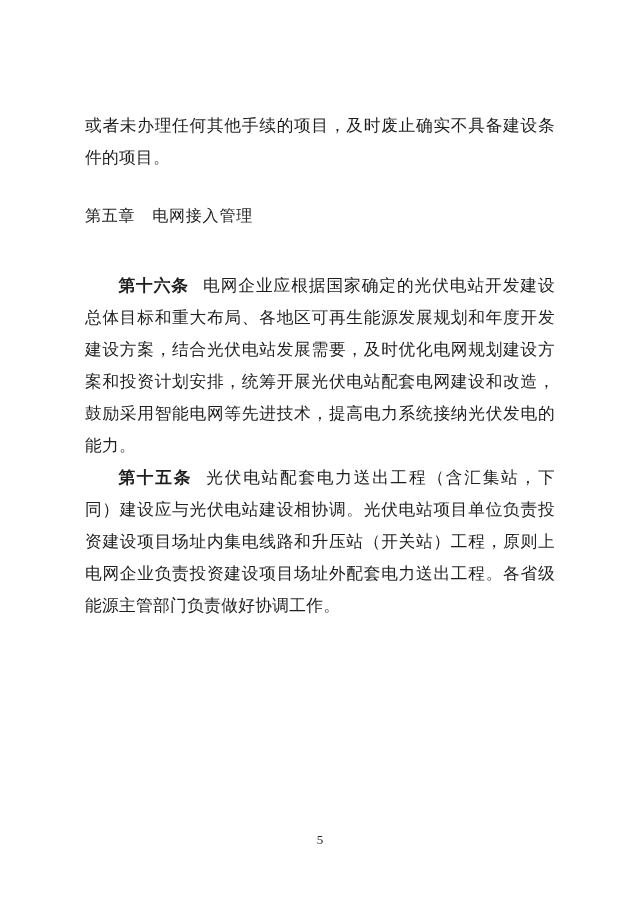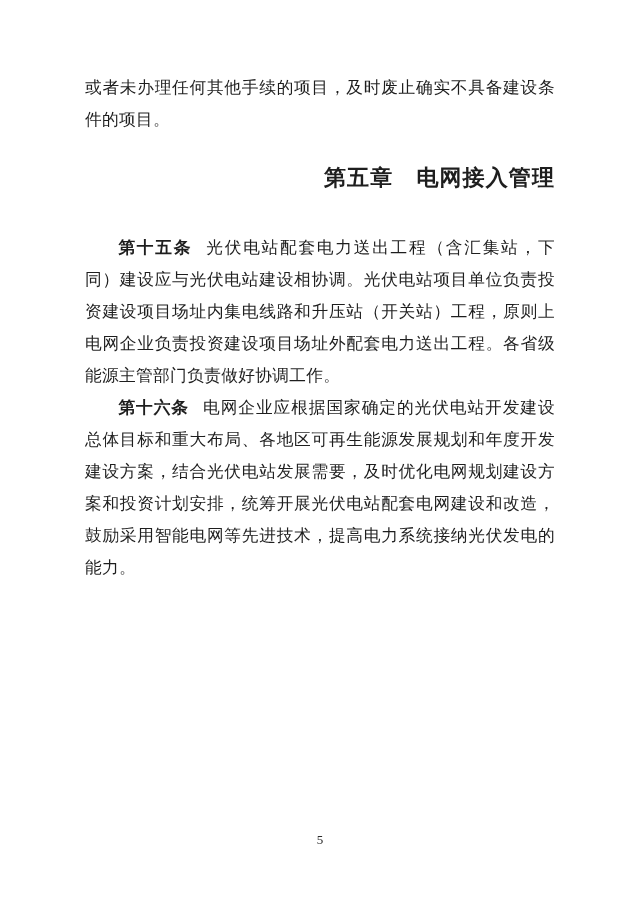--- a/index.html
+++ b/index.html
@@ -11,40 +11,40 @@
     width: 640px;
     height: 905px;
     overflow: hidden;
     font-family: "Liberation Serif", "DejaVu Serif", serif;
     color: #1e1e1e;
   }
   .page {
     box-sizing: border-box;
     width: 640px;
     height: 905px;
-    padding: 72px 85px 0 85px;
+    padding: 110px 85px 0 85px;
     background: #ffffff;
     position: relative;
   }
   .body-text {
     margin: 0;
     font-size: 16.7px;
     line-height: 32px;
     text-align: justify;
     letter-spacing: 0.02em;
   }
   .intro {
     text-indent: 0;
   }
   .chapter-heading {
     margin: 26px 0 38px 0;
-    font-size: 22px;
+    font-size: 16px;
     line-height: 32px;
-    font-weight: bold;
-    text-align: right;
+    font-weight: normal;
+    text-align: left;
     letter-spacing: 0.05em;
   }
   .article {
     text-indent: 2em;
   }
   .article-label {
     font-weight: bold;
     margin-right: 0.85em;
   }
   .page-number {
@@ -60,23 +60,23 @@
 </head>
 <body>
 
 <div class="page">
 
   <p class="body-text intro">或者未办理任何其他手续的项目，及时废止确实不具备建设条件的项目。</p>
 
   <h2 class="chapter-heading">第五章　电网接入管理</h2>
 
   <p class="body-text article">
-    <span class="article-label">第十五条</span><span>光伏电站配套电力送出工程（含汇集站，下同）建设应与光伏电站建设相协调。光伏电站项目单位负责投资建设项目场址内集电线路和升压站（开关站）工程，原则上电网企业负责投资建设项目场址外配套电力送出工程。各省级能源主管部门负责做好协调工作。</span>
+    <span class="article-label">第十六条</span><span>电网企业应根据国家确定的光伏电站开发建设总体目标和重大布局、各地区可再生能源发展规划和年度开发建设方案，结合光伏电站发展需要，及时优化电网规划建设方案和投资计划安排，统筹开展光伏电站配套电网建设和改造，鼓励采用智能电网等先进技术，提高电力系统接纳光伏发电的能力。</span>
   </p>
 
   <p class="body-text article">
-    <span class="article-label">第十六条</span><span>电网企业应根据国家确定的光伏电站开发建设总体目标和重大布局、各地区可再生能源发展规划和年度开发建设方案，结合光伏电站发展需要，及时优化电网规划建设方案和投资计划安排，统筹开展光伏电站配套电网建设和改造，鼓励采用智能电网等先进技术，提高电力系统接纳光伏发电的能力。</span>
+    <span class="article-label">第十五条</span><span>光伏电站配套电力送出工程（含汇集站，下同）建设应与光伏电站建设相协调。光伏电站项目单位负责投资建设项目场址内集电线路和升压站（开关站）工程，原则上电网企业负责投资建设项目场址外配套电力送出工程。各省级能源主管部门负责做好协调工作。</span>
   </p>
 
 
   <div class="page-number">5</div>
 
 </div>
 
 </body></html>

